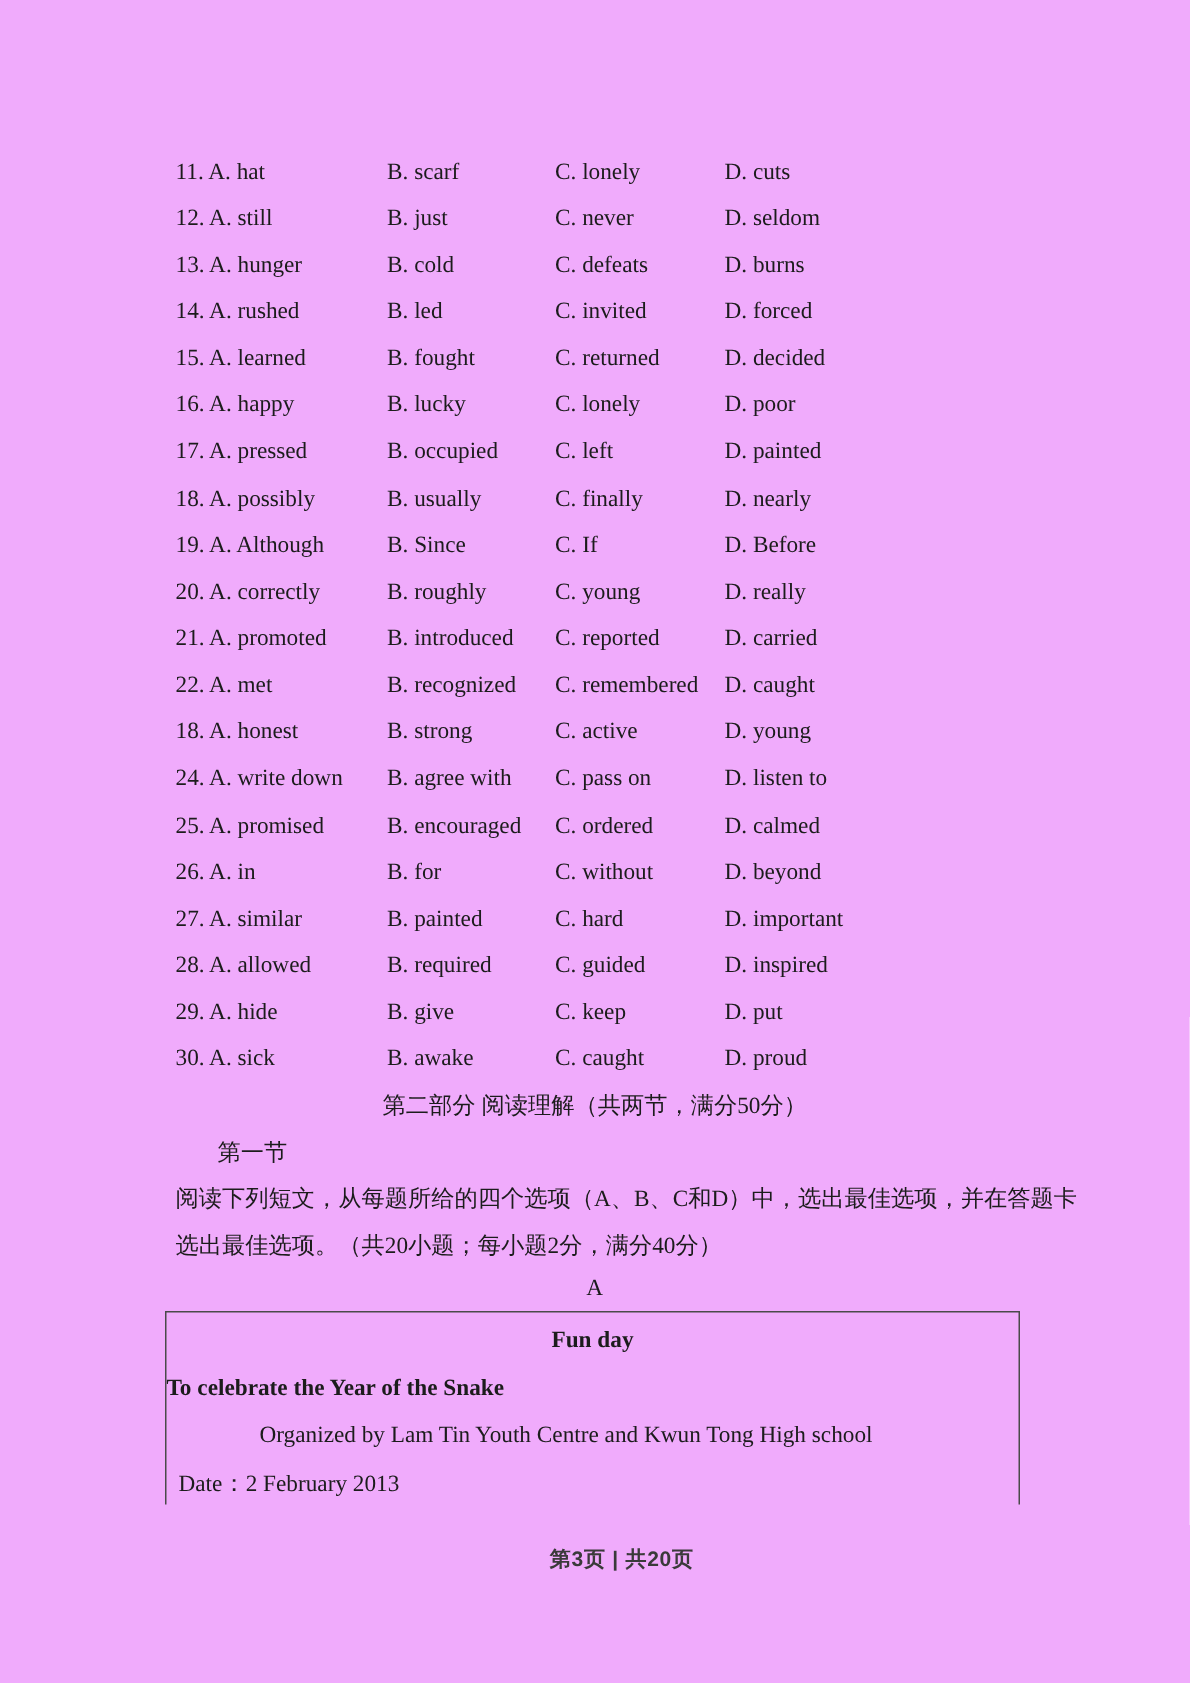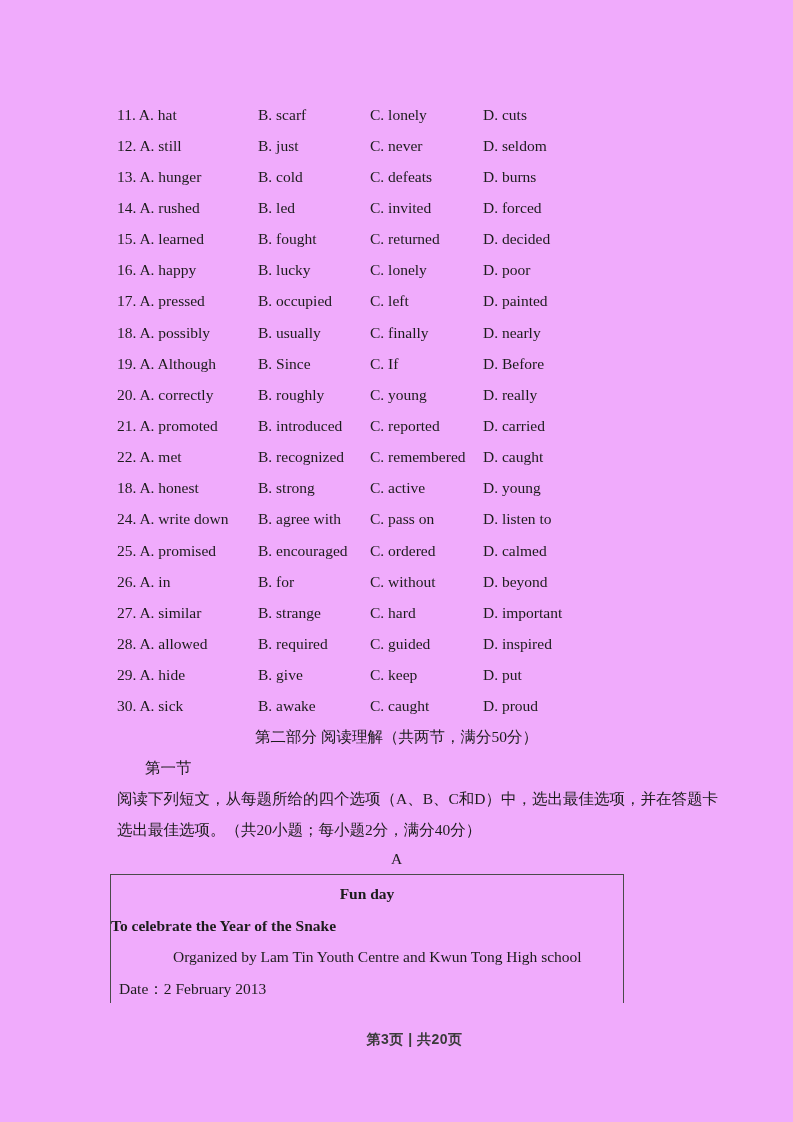--- a/index.html
+++ b/index.html
@@ -38,21 +38,21 @@
     left: 117px; right: 117px;
     text-align: center;
     font-size: 15.5px;
     white-space: nowrap;
   }
 
   
   .passage-box {
     position: absolute;
     left: 110px; top: 874px;
-    width: 514px; height: 129px;
+    width: 570px; height: 129px;
     border: 1px solid #4a4a4a;
     border-bottom: none;
   }
   .box-line {
     position: absolute;
     left: 0; right: 0;
     font-size: 15.5px;
     white-space: nowrap;
   }
   .box-title { top: 10px; text-align: center; font-weight: bold; }
@@ -169,21 +169,21 @@
         <div class="q-cell">D. calmed</div>
       </div>
       <div class="q-row">
         <div class="q-cell">26. A. in</div>
         <div class="q-cell">B. for</div>
         <div class="q-cell">C. without</div>
         <div class="q-cell">D. beyond</div>
       </div>
       <div class="q-row">
         <div class="q-cell">27. A. similar</div>
-        <div class="q-cell">B. strange</div>
+        <div class="q-cell">B. painted</div>
         <div class="q-cell">C. hard</div>
         <div class="q-cell">D. important</div>
       </div>
       <div class="q-row">
         <div class="q-cell">28. A. allowed</div>
         <div class="q-cell">B. required</div>
         <div class="q-cell">C. guided</div>
         <div class="q-cell">D. inspired</div>
       </div>
       <div class="q-row">

